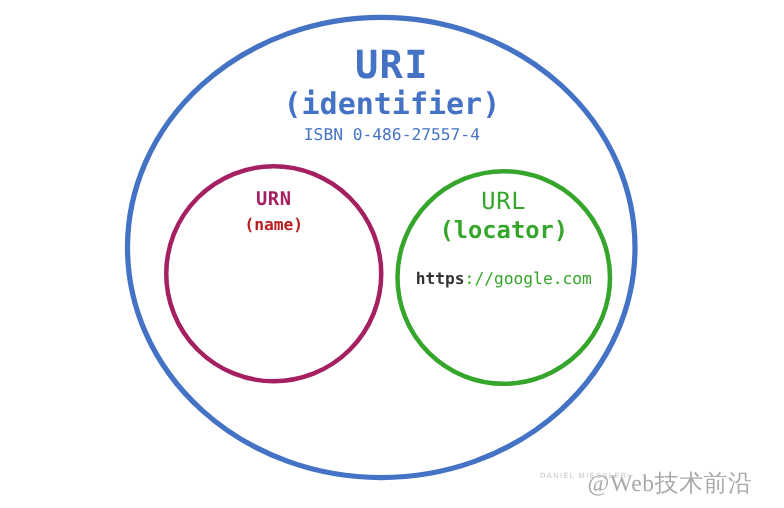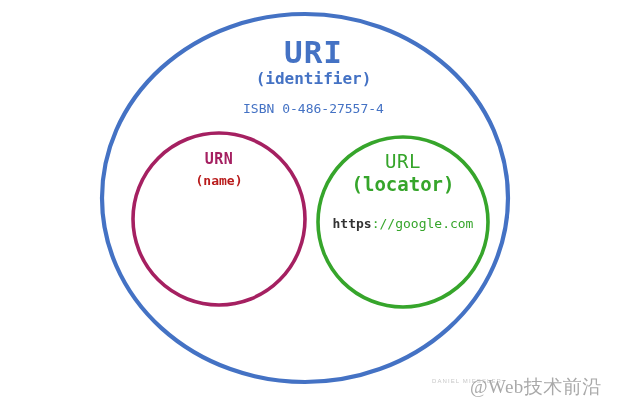--- a/index.html
+++ b/index.html
@@ -52,21 +52,21 @@
     font-size: 31px;
     font-weight: bold;
     letter-spacing: 1px;
     color: #4472c4;
   }
   .uri-sub {
     left: 0;
     top: 70px;
     width: 627px;
     font-family: "DejaVu Sans Mono", monospace;
-    font-size: 16px;
+    font-size: 24px;
     font-weight: bold;
     color: #4472c4;
   }
   .uri-example {
     left: 0;
     top: 102px;
     width: 627px;
     font-family: "DejaVu Sans Mono", monospace;
     font-size: 13px;
     color: #4472c4;

